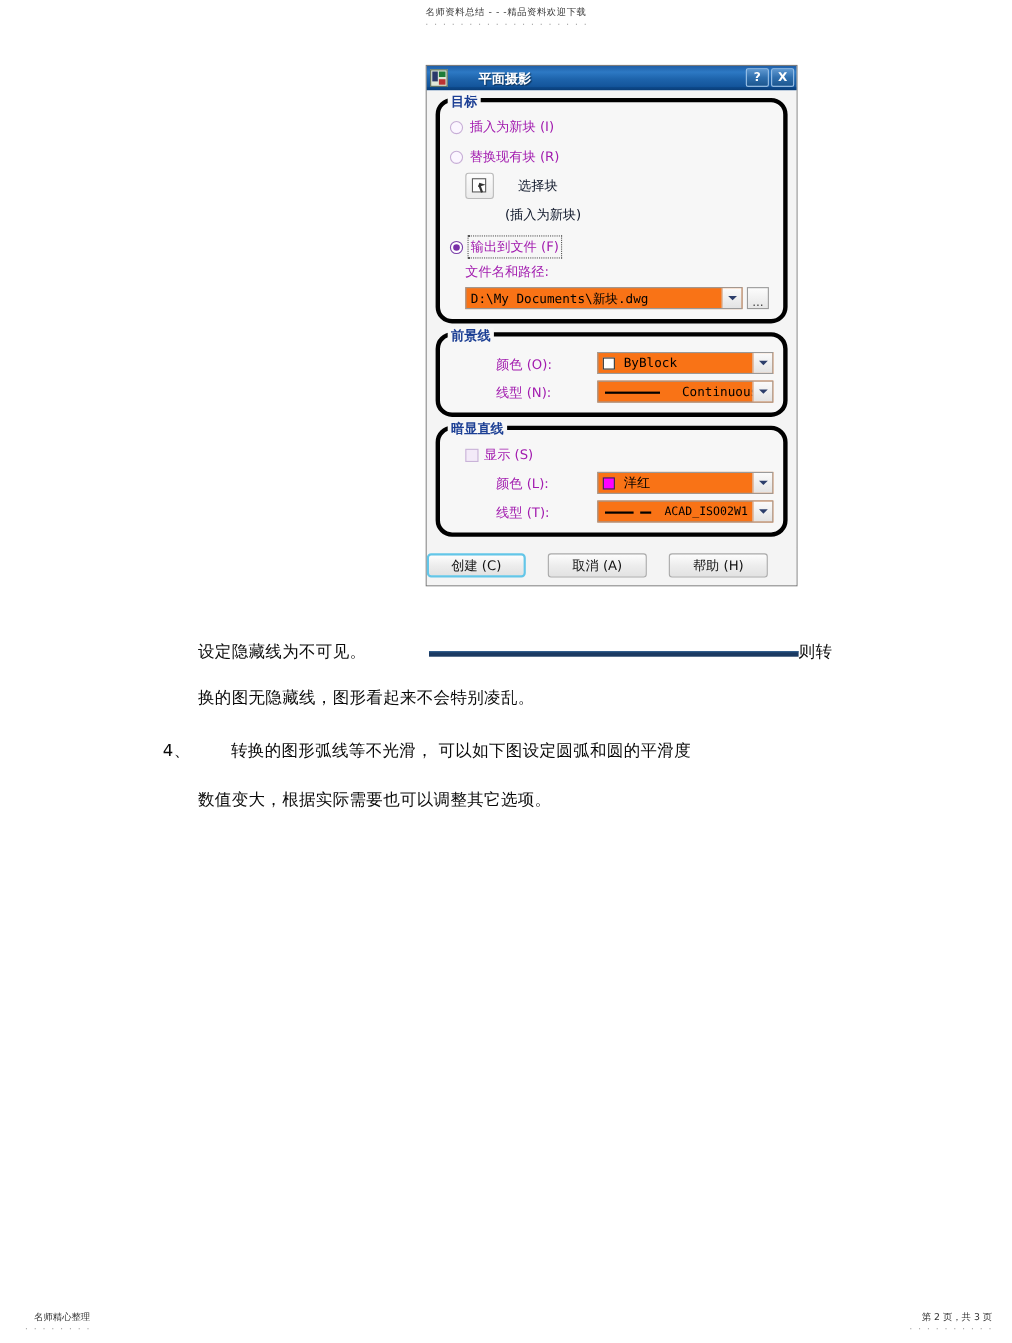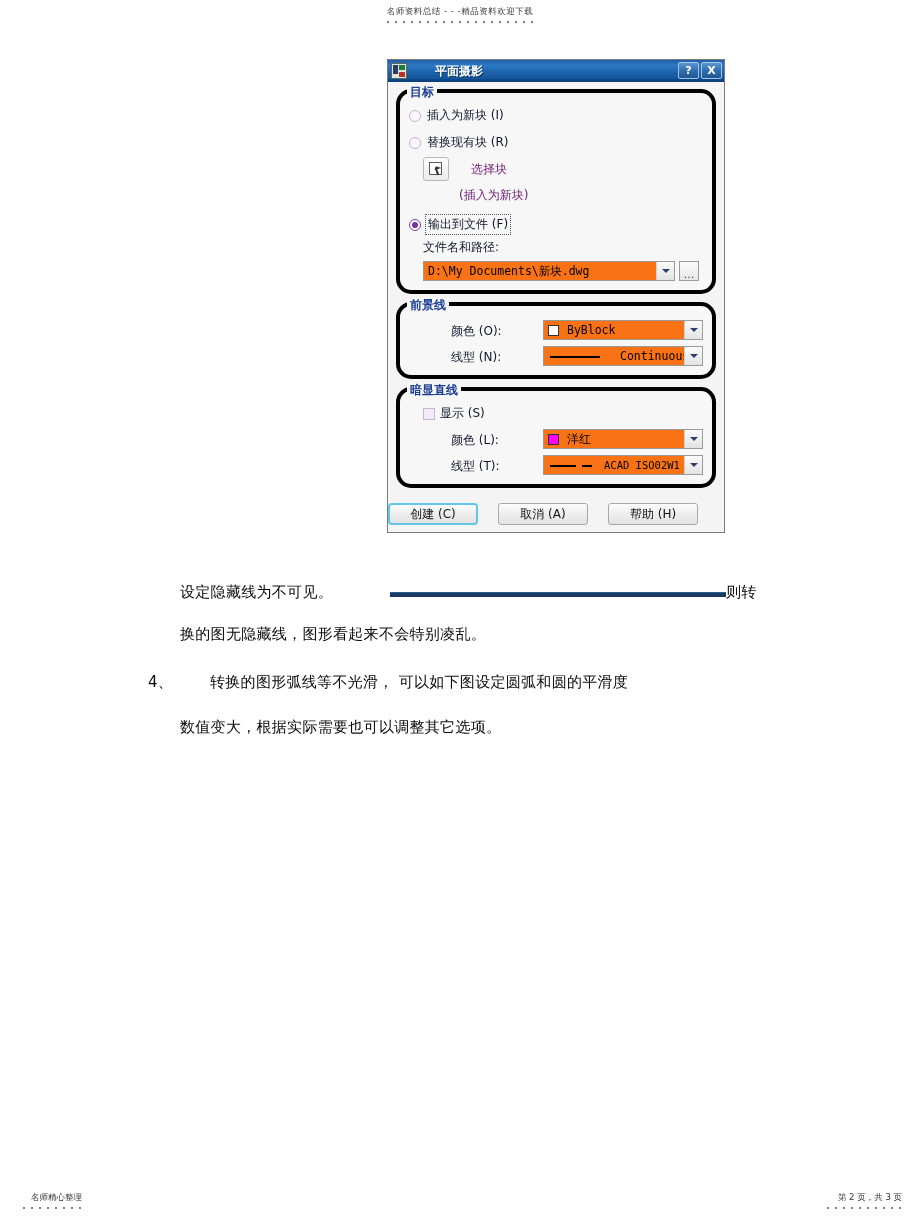--- a/index.html
+++ b/index.html
@@ -128,25 +128,25 @@
     color: #1c3f94;
     font-weight: bold;
     font-size: 12px;
     font-family: "DejaVu Sans", sans-serif;
     line-height: 14px;
   }
 
   .row { display: flex; align-items: center; }
   .lbl {
     font-size: 12px;
-    color: #0f172a;
+    color: #a21caf;
     font-family: "DejaVu Sans", sans-serif;
     white-space: nowrap;
   }
-  .lbl.dim { color: #701a75; }
+  .lbl.dim { color: #0f172a; }
 
   .radio-row { margin-bottom: 10px; }
   .radio {
     width: 12px; height: 12px;
     border-radius: 50%;
     border: 1px solid #c7aed6;
     background: #fbf6ff;
     margin-right: 6px;
     flex: 0 0 12px;
     position: relative;

